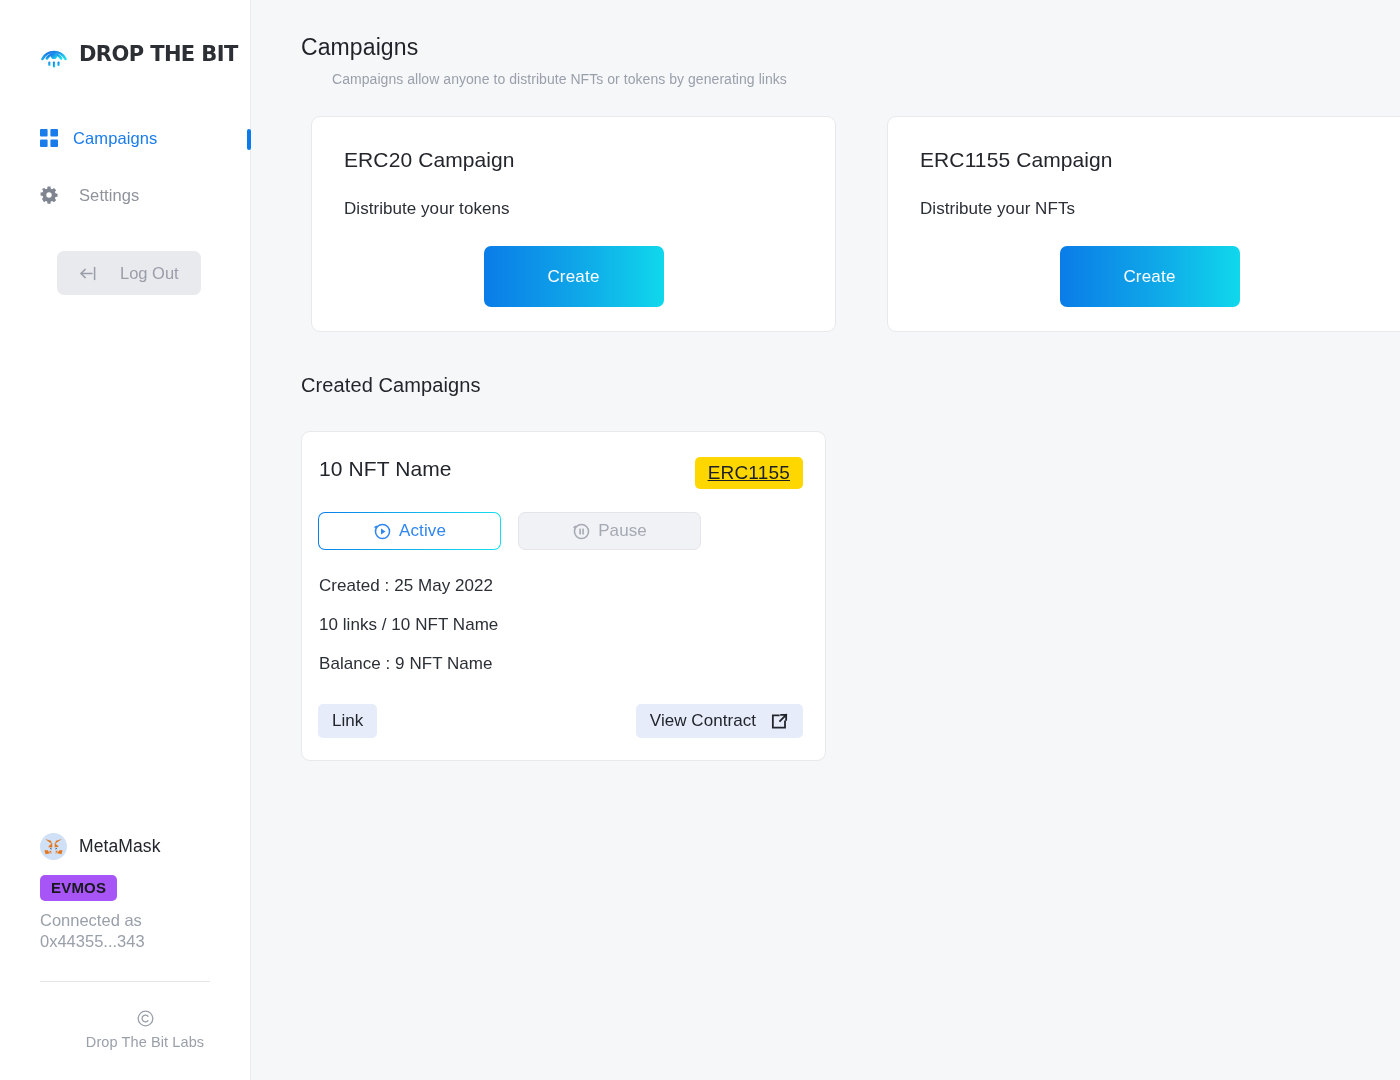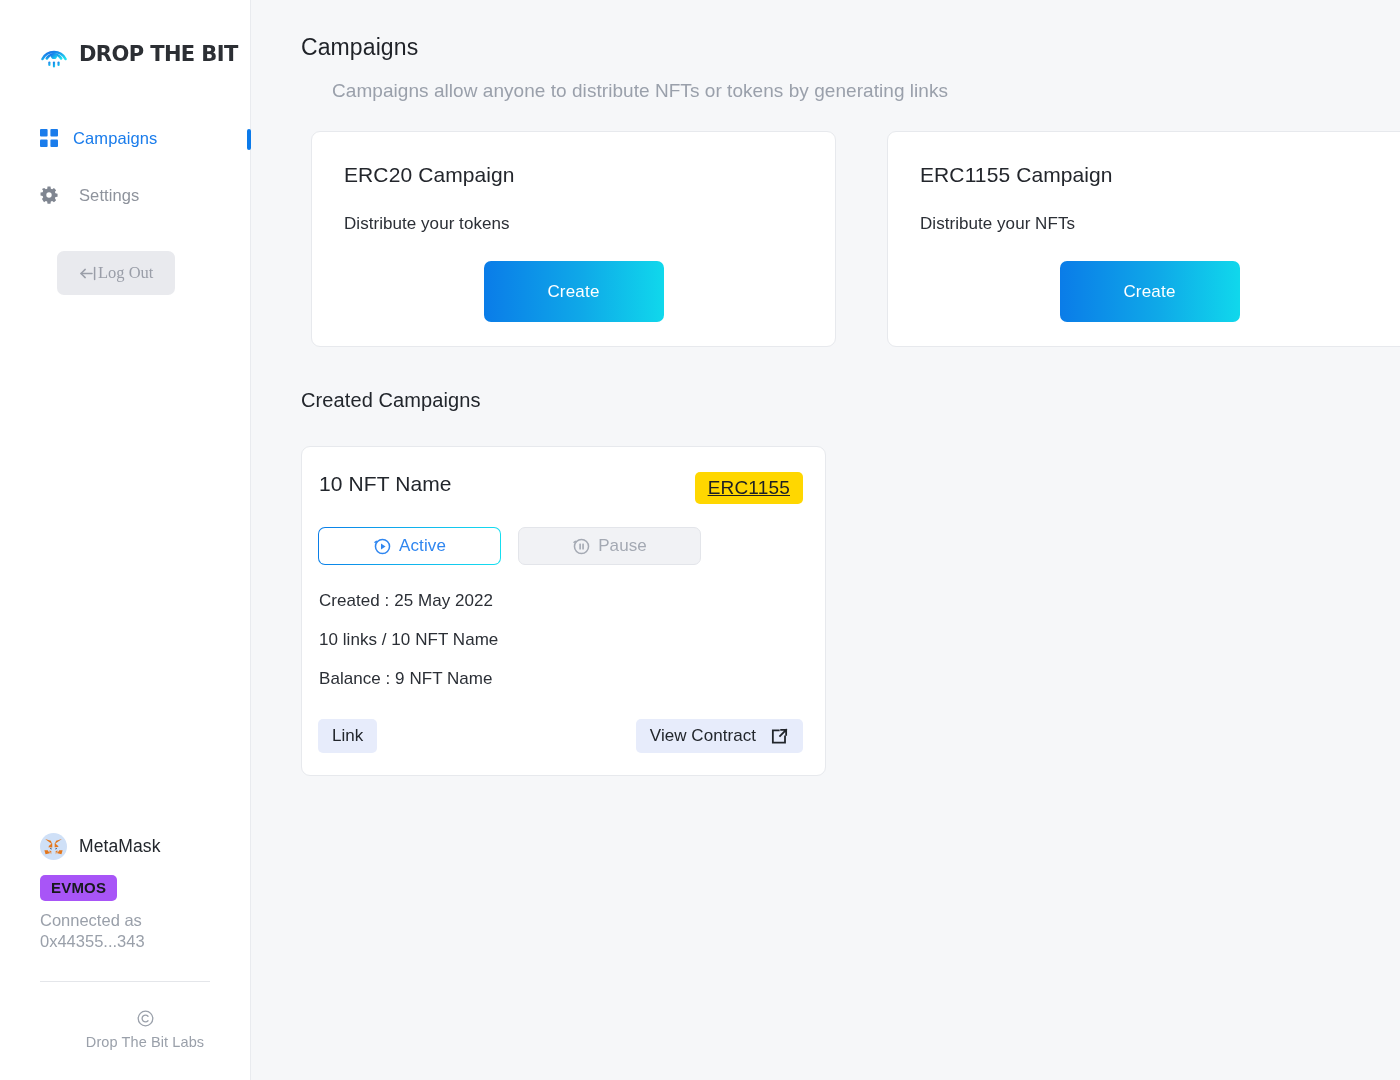--- a/index.html
+++ b/index.html
@@ -84,28 +84,28 @@
     height: 21px;
     background: #0b7aea;
     border-radius: 2px;
   }
 
   .logout-wrap { margin-top: 36px; padding-left: 57px; }
   .logout-btn {
     display: inline-flex;
     align-items: center;
     justify-content: center;
-    gap: 0;
+    gap: 22px;
     height: 44px;
     padding: 0 22px;
     background: #e9eaee;
     border: none;
     border-radius: 7px;
     cursor: pointer;
-    font-family: Liberation Serif, serif;
+    font-family: Liberation Sans, sans-serif;
   }
   .logout-icon { width: 19px; height: 19px; display: block; }
   .logout-label { font-size: 16.5px; color: #9a9ea8; }
 
   .sidebar-spacer { flex: 1 1 auto; }
 
   
   .wallet { padding: 0 0 0 40px; }
   .wallet-row {
     display: flex;
@@ -168,23 +168,23 @@
     overflow: hidden;
   }
 
   .page-title {
     font-size: 23px;
     font-weight: 400;
     color: #1f2228;
     letter-spacing: .1px;
   }
   .page-sub {
-    margin-top: 19px;
+    margin-top: 10px;
     padding-left: 31px;
-    font-size: 19px;
+    font-size: 14px;
     color: #9aa0ab;
     letter-spacing: .05px;
   }
 
   .type-cards {
     display: flex;
     gap: 51px;
     margin-top: 29px;
     margin-left: 10px;
   }

